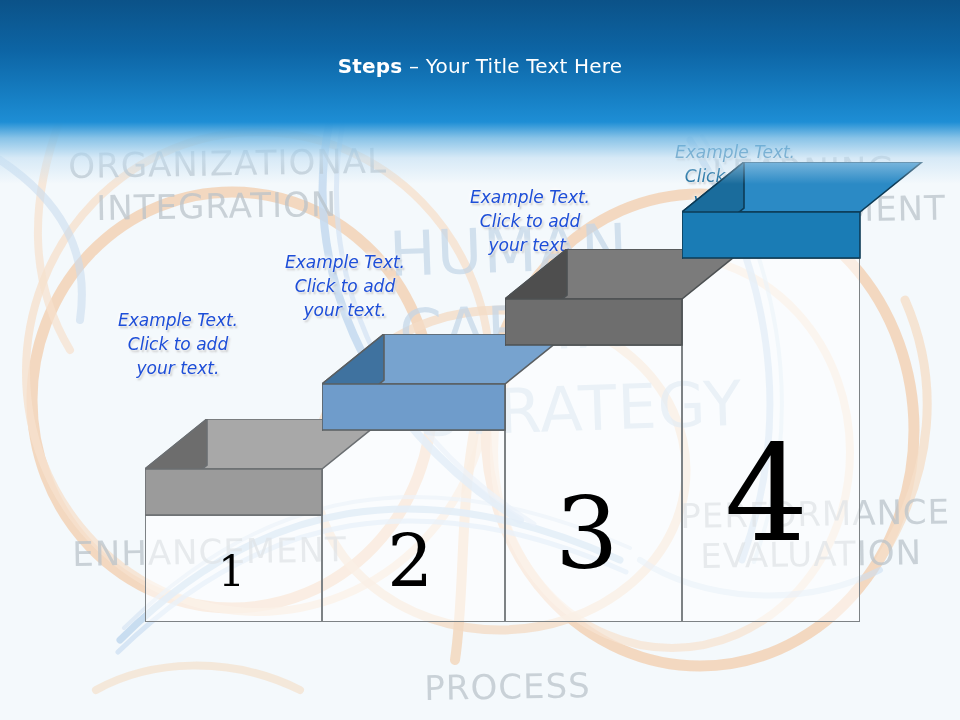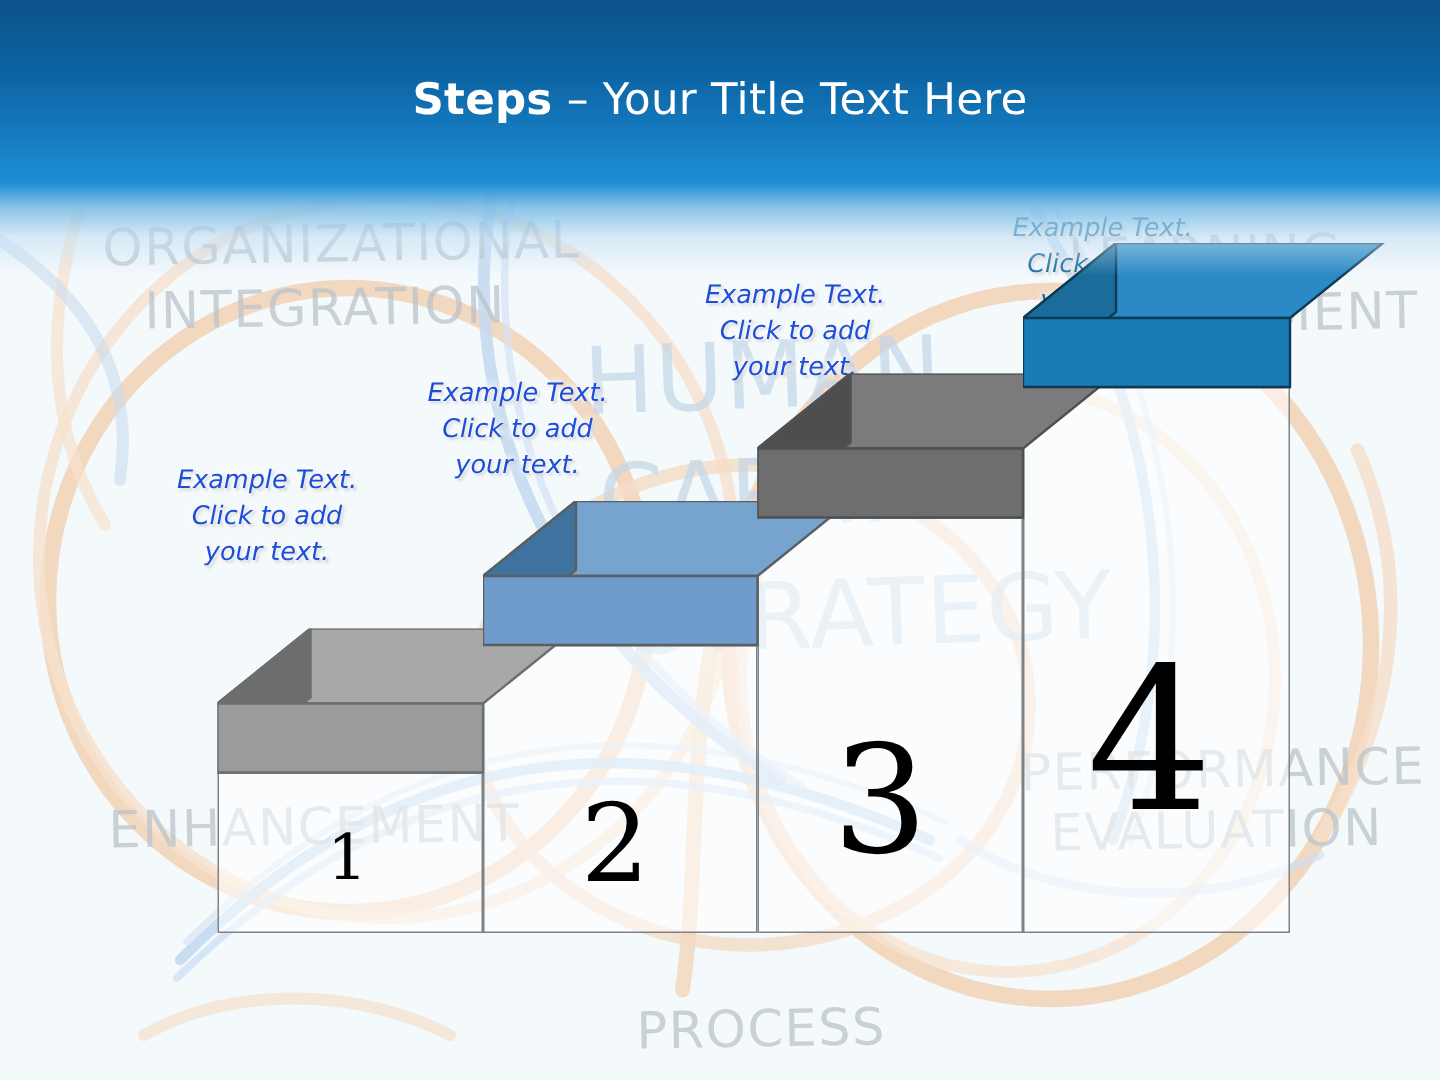--- a/index.html
+++ b/index.html
@@ -62,21 +62,21 @@
     z-index: 6;
     pointer-events: none;
   }
   #slide-title {
     position: absolute;
     left: 0; top: 48px;
     width: 960px;
     text-align: center;
     color: #ffffff;
     font-family: "DejaVu Sans", sans-serif;
-    font-size: 29px;
+    font-size: 20px;
     line-height: 36px;
     letter-spacing: .2px;
     z-index: 7;
   }
   #slide-title .t-bold { font-weight: bold; }
   #slide-title .t-rest { font-weight: normal; }
 
   
   #stairs {
     position: absolute;

